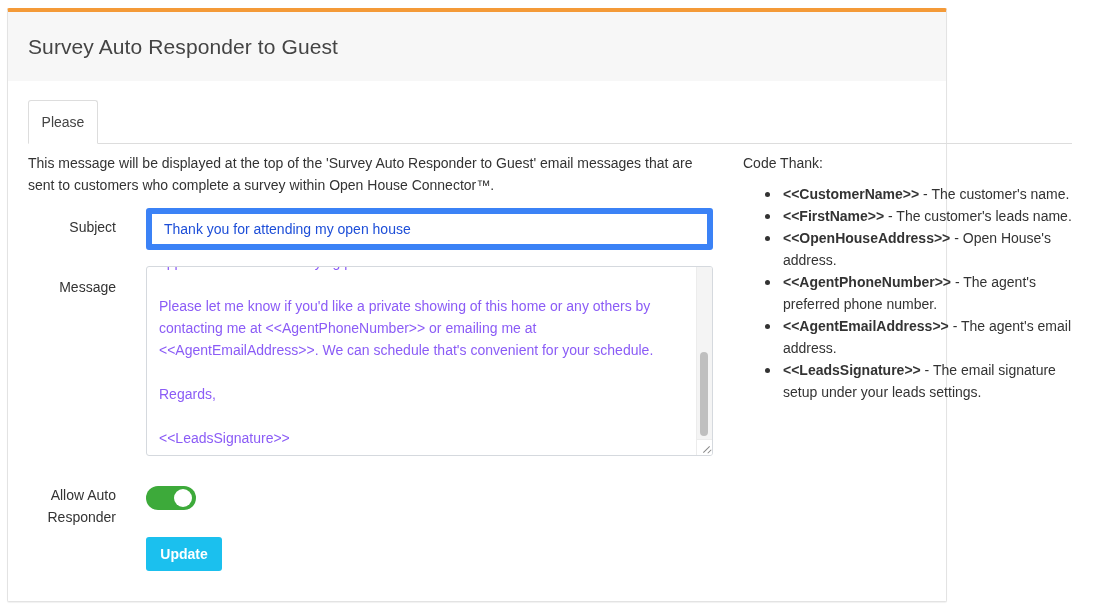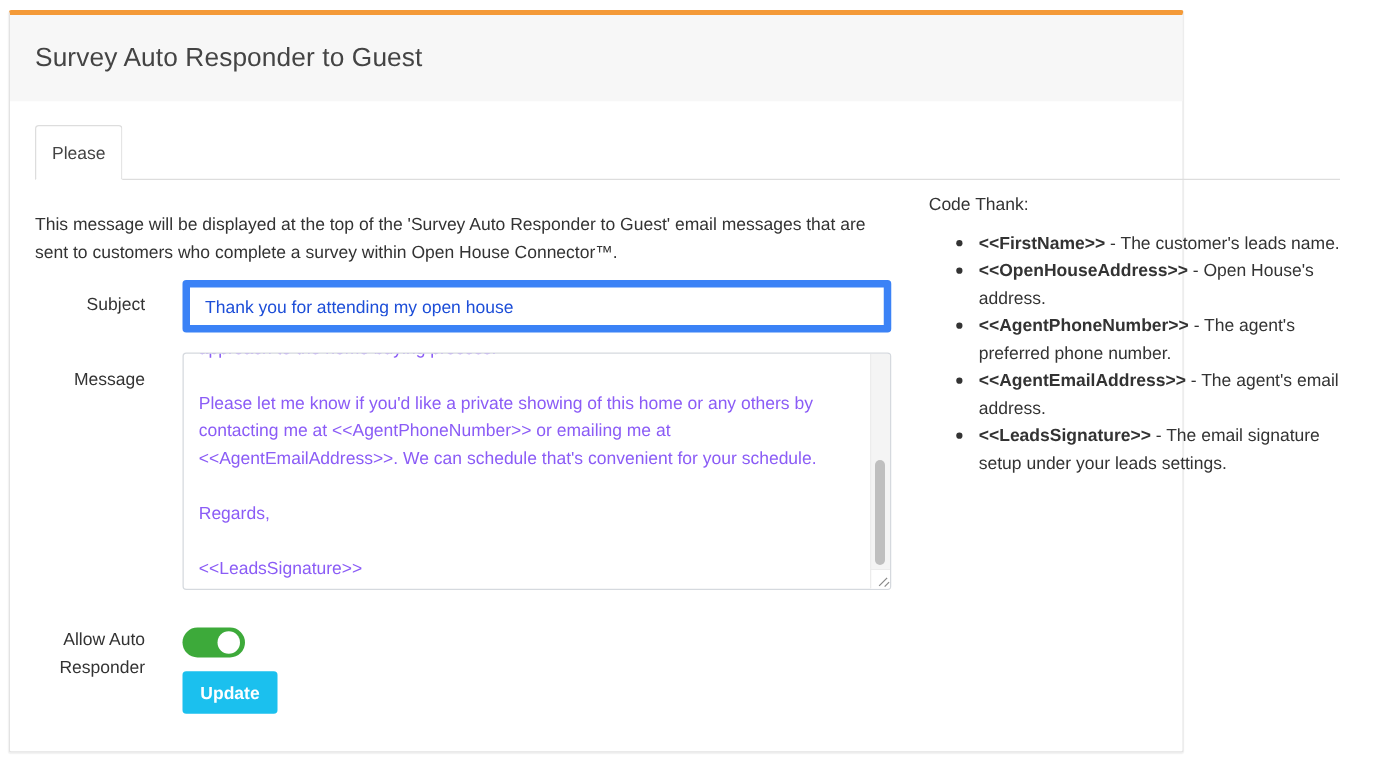--- a/index.html
+++ b/index.html
@@ -41,21 +41,21 @@
       position: absolute; left: 0; top: 0;
       height: 44px; width: 70px;
       border: 1px solid #dddddd; border-bottom: 1px solid #ffffff;
       border-radius: 3px 3px 0 0;
       background: #ffffff;
       font-size: 14px; color: #444444;
       display: flex; align-items: center; justify-content: center;
       cursor: pointer;
     }
     .left-col {
-      position: absolute; left: 20px; top: 140px; width: 690px; margin-top: 16px;
+      position: absolute; left: 20px; top: 140px; width: 690px;
     }
     .intro {
       font-size: 14px; line-height: 22px; color: #333333;
     }
     .form-row { position: absolute; left: 0; width: 690px; }
     .form-label {
       position: absolute; left: 0; width: 88px;
       text-align: right;
       font-size: 14px; font-weight: normal; color: #333333;
       line-height: 22px;
@@ -186,20 +186,21 @@
         <div class="toggle-knob"></div>
       </div>
     </div>
   </div>
 
   <button class="update-btn">Update</button>
 
   <div class="right-col">
     <div class="legend-title">Code Thank:</div>
     <ul class="legend-list">
+      <li class="legend-item"><span class="legend-code">&lt;&lt;CustomerName&gt;&gt;</span><span> - The customer's name.</span></li>
       <li class="legend-item"><span class="legend-code">&lt;&lt;FirstName&gt;&gt;</span><span> - The customer's leads name.</span></li>
       <li class="legend-item"><span class="legend-code">&lt;&lt;OpenHouseAddress&gt;&gt;</span><span> - Open House's address.</span></li>
       <li class="legend-item"><span class="legend-code">&lt;&lt;AgentPhoneNumber&gt;&gt;</span><span> - The agent's preferred phone number.</span></li>
       <li class="legend-item"><span class="legend-code">&lt;&lt;AgentEmailAddress&gt;&gt;</span><span> - The agent's email address.</span></li>
       <li class="legend-item"><span class="legend-code">&lt;&lt;LeadsSignature&gt;&gt;</span><span> - The email signature setup under your leads settings.</span></li>
     </ul>
   </div>
 </div>
 
 </body></html>

